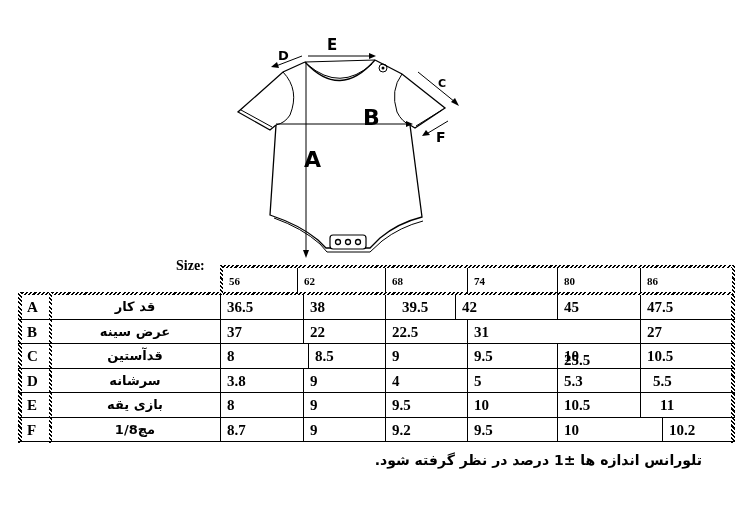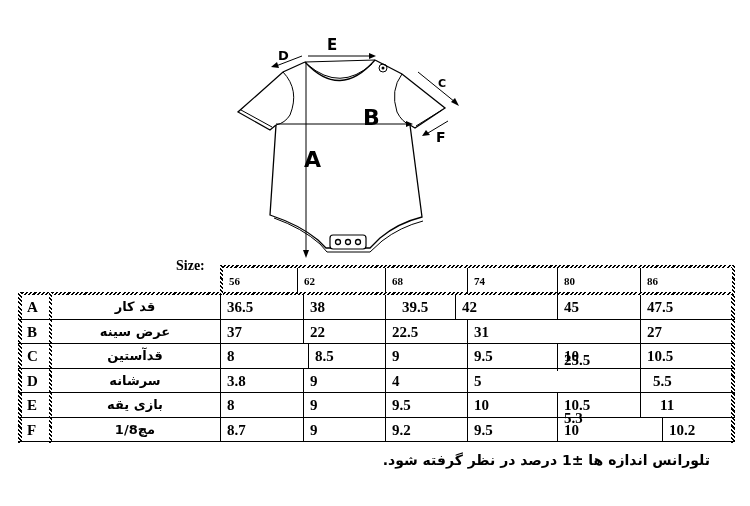--- a/index.html
+++ b/index.html
@@ -8,21 +8,21 @@
     .size-label { position: absolute; left: 176px; top: 258px; font-weight: bold; font-size: 14px; }
     .hatch-h { background: repeating-linear-gradient(135deg, #000 0 1.5px, #fff 1.5px 3px); }
     .hatch-v { background: repeating-linear-gradient(45deg, #000 0 1.5px, #fff 1.5px 3px); }
     .size-header { position: absolute; left: 220px; top: 265px; width: 515px; height: 30px; box-sizing: border-box; }
     .size-header .cell { position: absolute; top: 3px; height: 26px; border-left: 1px solid #000; box-sizing: border-box; padding-left: 6px; font-weight: bold; font-size: 11px; line-height: 26px; }
     .table { position: absolute; left: 18px; top: 295px; width: 717px; height: 148px; }
     .row { position: absolute; left: 0; width: 717px; height: 24.5px; border-bottom: 1px solid #000; box-sizing: border-box; }
     .row .letter { position: absolute; left: 4px; width: 28px; top: 0; height: 100%; font-weight: bold; font-size: 15px; line-height: 24px; padding-left: 5px; box-sizing: border-box; }
     .row .pname { position: absolute; left: 32px; width: 170px; top: 0; height: 100%; font-family: "DejaVu Sans", sans-serif; font-weight: bold; font-size: 13px; line-height: 24px; text-align: center; direction: rtl; }
     .row .val { position: absolute; top: 0; height: 100%; border-left: 1px solid #000; box-sizing: border-box; padding-left: 6px; font-weight: bold; font-size: 15px; line-height: 24px; }
-    .footnote { position: absolute; left: 330px; top: 452px; width: 380px; font-family: "DejaVu Sans", sans-serif; font-weight: bold; font-size: 14px; direction: rtl; text-align: right; }
+    .footnote { position: absolute; left: 322px; top: 452px; width: 380px; font-family: "DejaVu Sans", sans-serif; font-weight: bold; font-size: 14px; direction: rtl; text-align: right; }
     svg text { font-family: "DejaVu Sans", sans-serif; }
   </style>
 </head>
 <body>
 
 <div class="diagram">
   <svg width="250" height="230" viewBox="0 0 250 230">
 
     <path d="M46 95 L40 185 Q70 195 88 210 L96 218 L140 218 L150 208 Q168 193 192 187 L180 95" fill="none" stroke="#000" stroke-width="1.3"></path>
     <path d="M44 188 Q72 198 90 214 L97 222 L140 222 L152 211 Q170 197 193 191" fill="none" stroke="#000" stroke-width="1"></path>
@@ -121,21 +121,21 @@
     <div class="val" style="left:539px;width:83px;">10</div>
     <div class="val" style="left:622px;width:91px;">10.5</div>
   </div>
   <div class="row" style="top:73.5px;">
     <div class="letter">D</div>
     <div class="pname">سرشانه</div>
     <div class="val" style="left:202px;width:83px;">3.8</div>
     <div class="val" style="left:285px;width:82px;">9</div>
     <div class="val" style="left:367px;width:82px;">4</div>
     <div class="val" style="left:449px;width:90px;">5</div>
-    <div class="val" style="left:539px;width:83px;margin-top:37px;">5.3</div>
+    <div class="val" style="left:539px;width:83px;">5.3</div>
     <div class="val" style="left:622px;width:91px;padding-left:12px;">5.5</div>
   </div>
   <div class="row" style="top:98px;">
     <div class="letter">E</div>
     <div class="pname">بازی یقه</div>
     <div class="val" style="left:202px;width:83px;">8</div>
     <div class="val" style="left:285px;width:82px;">9</div>
     <div class="val" style="left:367px;width:82px;">9.5</div>
     <div class="val" style="left:449px;width:90px;">10</div>
     <div class="val" style="left:539px;width:83px;">10.5</div>

